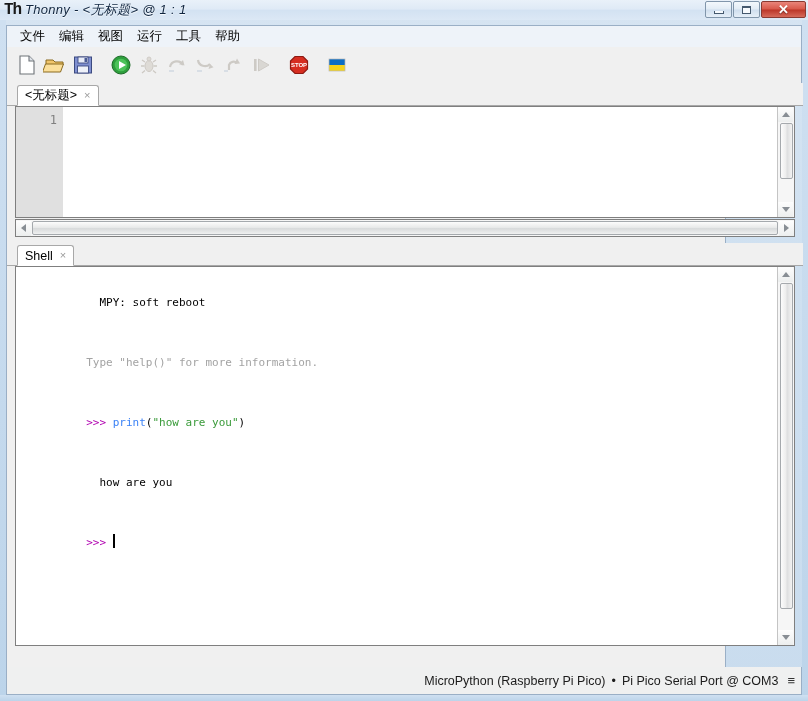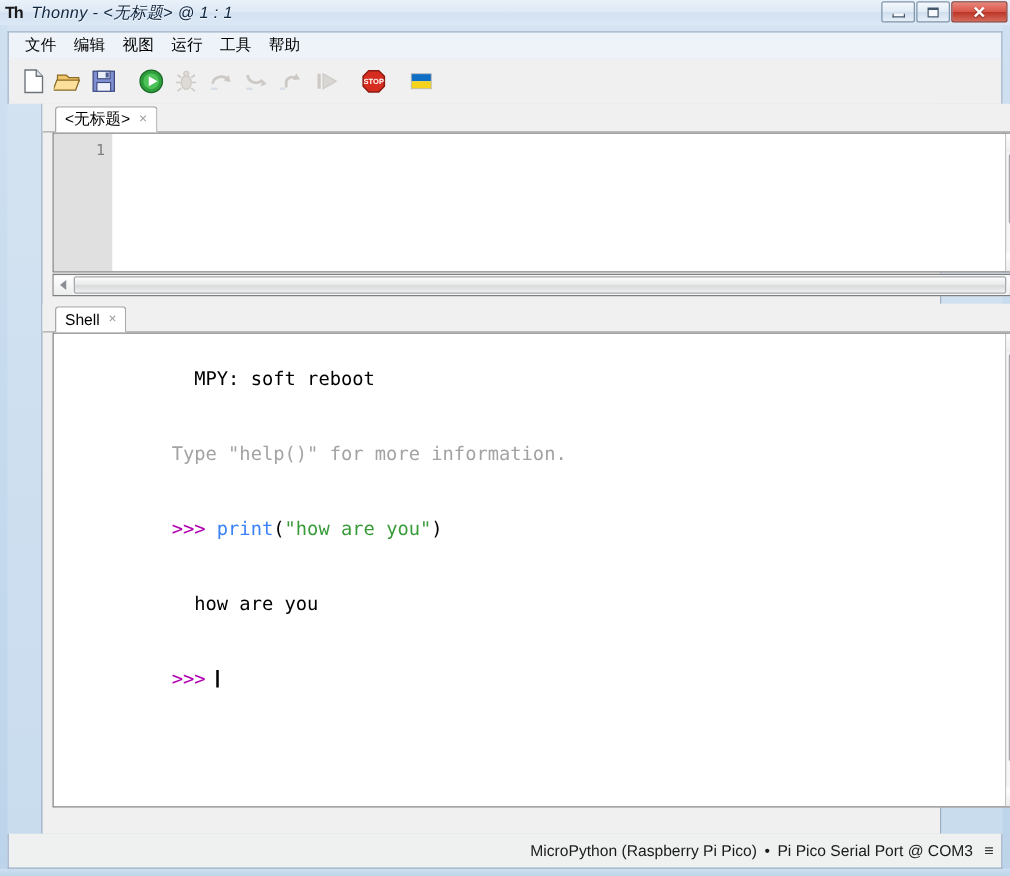--- a/index.html
+++ b/index.html
@@ -36,22 +36,22 @@
     align-items: center;
     overflow: hidden;
   }
   #title-icon {
     width: 16px; height: 16px;
     margin-left: 4px; margin-right: 5px;
     position: relative;
     flex: 0 0 auto;
   }
   .thonny-glyph {
-    font-family: Liberation Sans, sans-serif;
-    font-size: 13px;
+    font-family: Liberation Mono, monospace;
+    font-size: 16px;
     font-weight: bold;
     color: #1a1a1a;
     line-height: 16px;
     letter-spacing: -1px;
   }
   #title-text {
     font-family: "Liberation Sans", sans-serif;
     font-size: 13px;
     color: #10253f;
     white-space: nowrap;
@@ -148,21 +148,20 @@
 
   
   #client {
     position: absolute;
     left: 6px; top: 83px;
     width: 720px; height: 584px;
     background: #f0f0f0;
     border-left: 1px solid #9aafc6;
     border-right: 1px solid #9aafc6;
     box-sizing: border-box;
-    margin-left: 27px;
   }
 
   
   .tabstrip {
     position: absolute;
     left: 0;
     width: 796px; height: 23px;
     background: #f0f0f0;
   }
   .tabstrip .underline {
@@ -298,21 +297,21 @@
     background: #ffffff;
     overflow: hidden;
   }
   #shell-text {
     position: absolute;
     left: 0; top: 0;
     width: 761px; height: 378px;
     padding: 6px 0 0 4px;
     box-sizing: border-box;
     font-family: "DejaVu Sans Mono", monospace;
-    font-size: 15px;
+    font-size: 11px;
     line-height: 20px;
     color: #000000;
     background: #ffffff;
   }
   .shell-line { white-space: pre; }
   .c-black  { color: #000000; }
   .c-gray   { color: #a3a3a3; }
   .c-prompt { color: #b000b0; }
   .c-kw     { color: #3b82f6; }
   .c-str    { color: #3a9b3a; }

